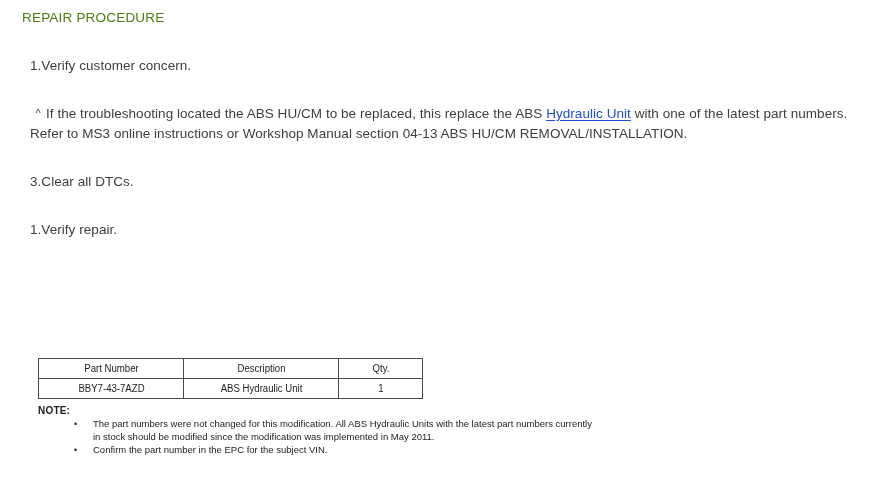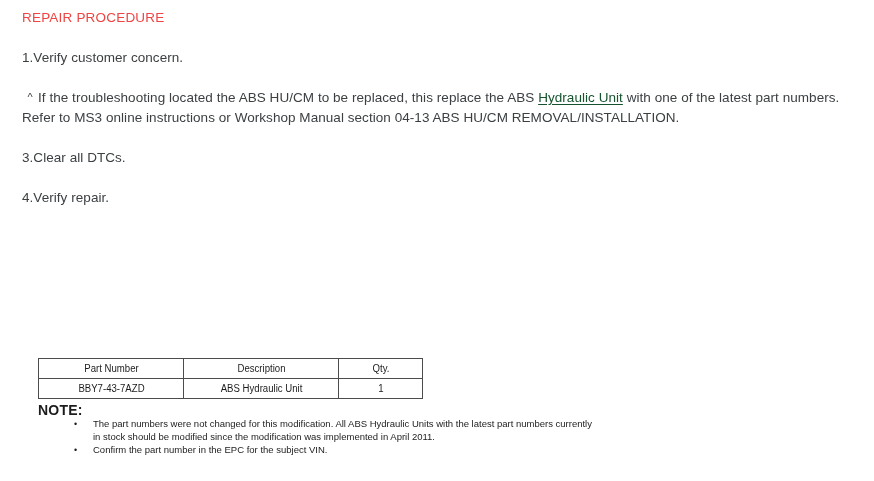--- a/index.html
+++ b/index.html
@@ -28,49 +28,49 @@
   .prose {
     position: absolute;
     left: 22px;
     top: 0;
     width: 836px;
   }
 
   .heading {
     font-size: 13.5px;
     line-height: 20px;
-    color: #ef4444;
+    color: #4d7c0f;
     letter-spacing: .2px;
     margin: 0;
     padding-top: 8px;
   }
 
   .para {
     font-size: 13.5px;
     line-height: 20px;
     color: #3c4043;
-    margin: 0;
+    margin: 8px;
     padding-top: 20px;
     letter-spacing: .05px;
   }
 
   .para.sub {
     padding-top: 19px;
     text-indent: 0;
   }
   .caret {
     display: inline-block;
     width: 16px;
     text-align: center;
     font-size: 11px;
     vertical-align: 1px;
   }
 
   a.doclink {
-    color: #14532d;
+    color: #1d4ed8;
     text-decoration: underline;
     text-underline-offset: 1.5px;
   }
 
   
   #parts-table {
     position: absolute;
     left: 38px;
     top: 318px;
     width: 384px;
@@ -97,21 +97,21 @@
   
   #note-block {
     position: absolute;
     left: 38px;
     top: 404px;
     width: 560px;
     font-family: "Liberation Sans", sans-serif;
     color: #1c1c1c;
   }
   .note-label {
-    font-size: 14px;
+    font-size: 10px;
     font-weight: bold;
     line-height: 13px;
     letter-spacing: .2px;
   }
   .note-list {
     margin: 0;
     padding: 0;
     list-style: none;
   }
   .note-item {
@@ -141,21 +141,21 @@
 
     <p class="para">1.Verify customer concern.</p>
 
 
     <p class="para sub">
       <span class="caret">^</span><span>If the troubleshooting located the ABS HU/CM to be replaced, this replace the ABS </span><a class="doclink" href="#">Hydraulic Unit</a><span> with one of the latest part numbers. Refer to MS3 online instructions or Workshop Manual section 04-13 ABS HU/CM REMOVAL/INSTALLATION.</span>
     </p>
 
     <p class="para">3.Clear all DTCs.</p>
 
-    <p class="para">4.Verify repair.</p>
+    <p class="para">1.Verify repair.</p>
 
   </div>
 
   <table id="parts-table">
     <colgroup>
       <col class="c1">
         <col class="c2">
         <col class="c3">
     </colgroup>
     <thead>
@@ -172,21 +172,21 @@
         <td>1</td>
       </tr>
     </tbody>
   </table>
 
   <div id="note-block">
     <div class="note-label">NOTE:</div>
     <ul class="note-list">
       <li class="note-item">
         <span class="bullet">•</span>
-        <span class="note-text">The part numbers were not changed for this modification. All ABS Hydraulic Units with the latest part numbers currently in stock should be modified since the modification was implemented in April 2011.</span>
+        <span class="note-text">The part numbers were not changed for this modification. All ABS Hydraulic Units with the latest part numbers currently in stock should be modified since the modification was implemented in May 2011.</span>
       </li>
       <li class="note-item">
         <span class="bullet">•</span>
         <span class="note-text">Confirm the part number in the EPC for the subject VIN.</span>
       </li>
     </ul>
   </div>
 
 </div>
 

